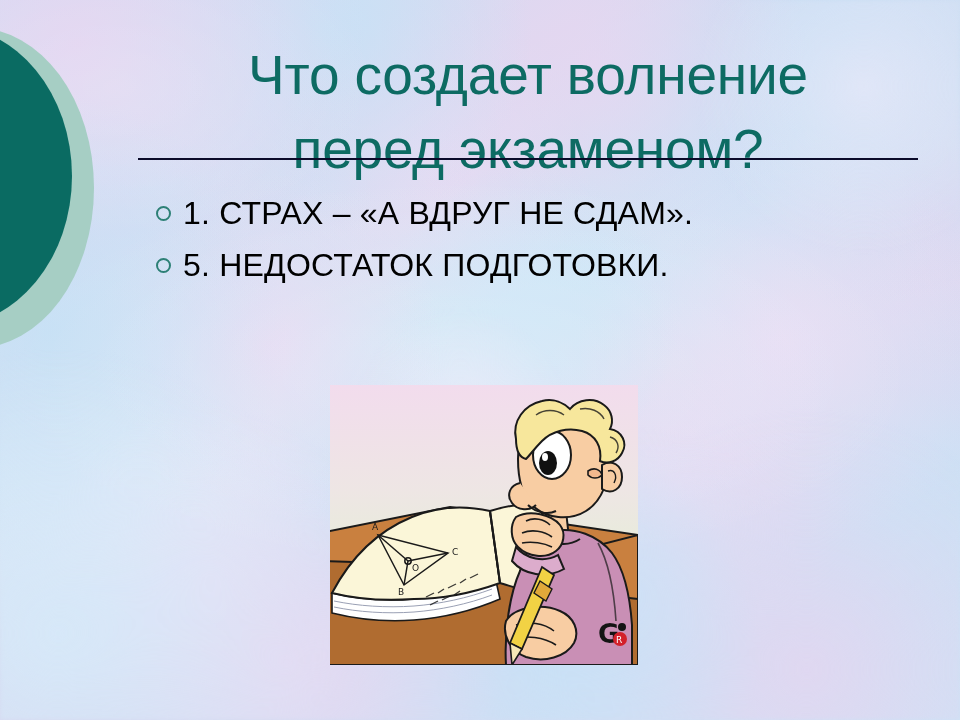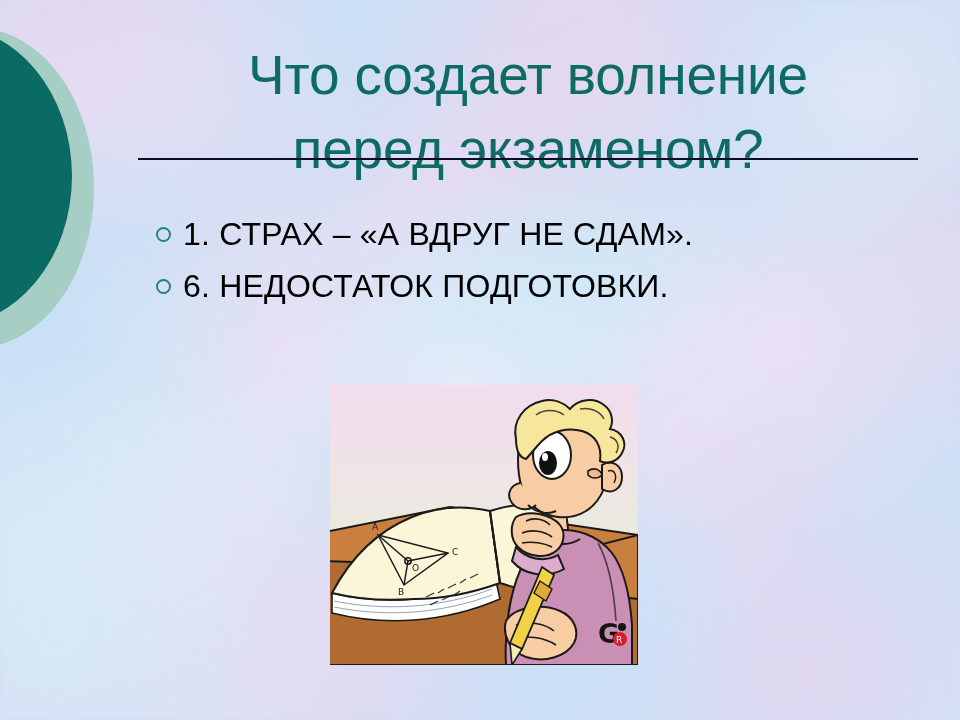--- a/index.html
+++ b/index.html
@@ -109,21 +109,21 @@
     top: 158px;
     width: 780px;
     height: 2px;
     background: #0b0b2a;
   }
 
   
   #bullet-list {
     position: absolute;
     left: 156px;
-    top: 208px;
+    top: 187px;
     width: 760px;
   }
   .bullet-row {
     display: flex;
     align-items: center;
     height: 52px;
   }
   .bullet-marker {
     flex: 0 0 auto;
     width: 15px;
@@ -174,21 +174,21 @@
 
   <div id="bullet-list">
 
     <div class="bullet-row">
       <span class="bullet-marker"></span>
       <span class="bullet-text">1. СТРАХ – «А ВДРУГ НЕ СДАМ».</span>
     </div>
 
     <div class="bullet-row">
       <span class="bullet-marker"></span>
-      <span class="bullet-text">6. НЕДОСТАТОК ПОДГОТОВКИ.</span>
+      <span class="bullet-text">5. НЕДОСТАТОК ПОДГОТОВКИ.</span>
     </div>
 
 
   </div>
 
   <div id="illustration">
     <svg width="308" height="280" viewBox="0 0 308 280" xmlns="http://www.w3.org/2000/svg">
       <defs>
         <linearGradient id="skyGrad" x1="0" y1="0" x2="0" y2="1">
           <stop offset="0%" stop-color="#f2dced"></stop>

